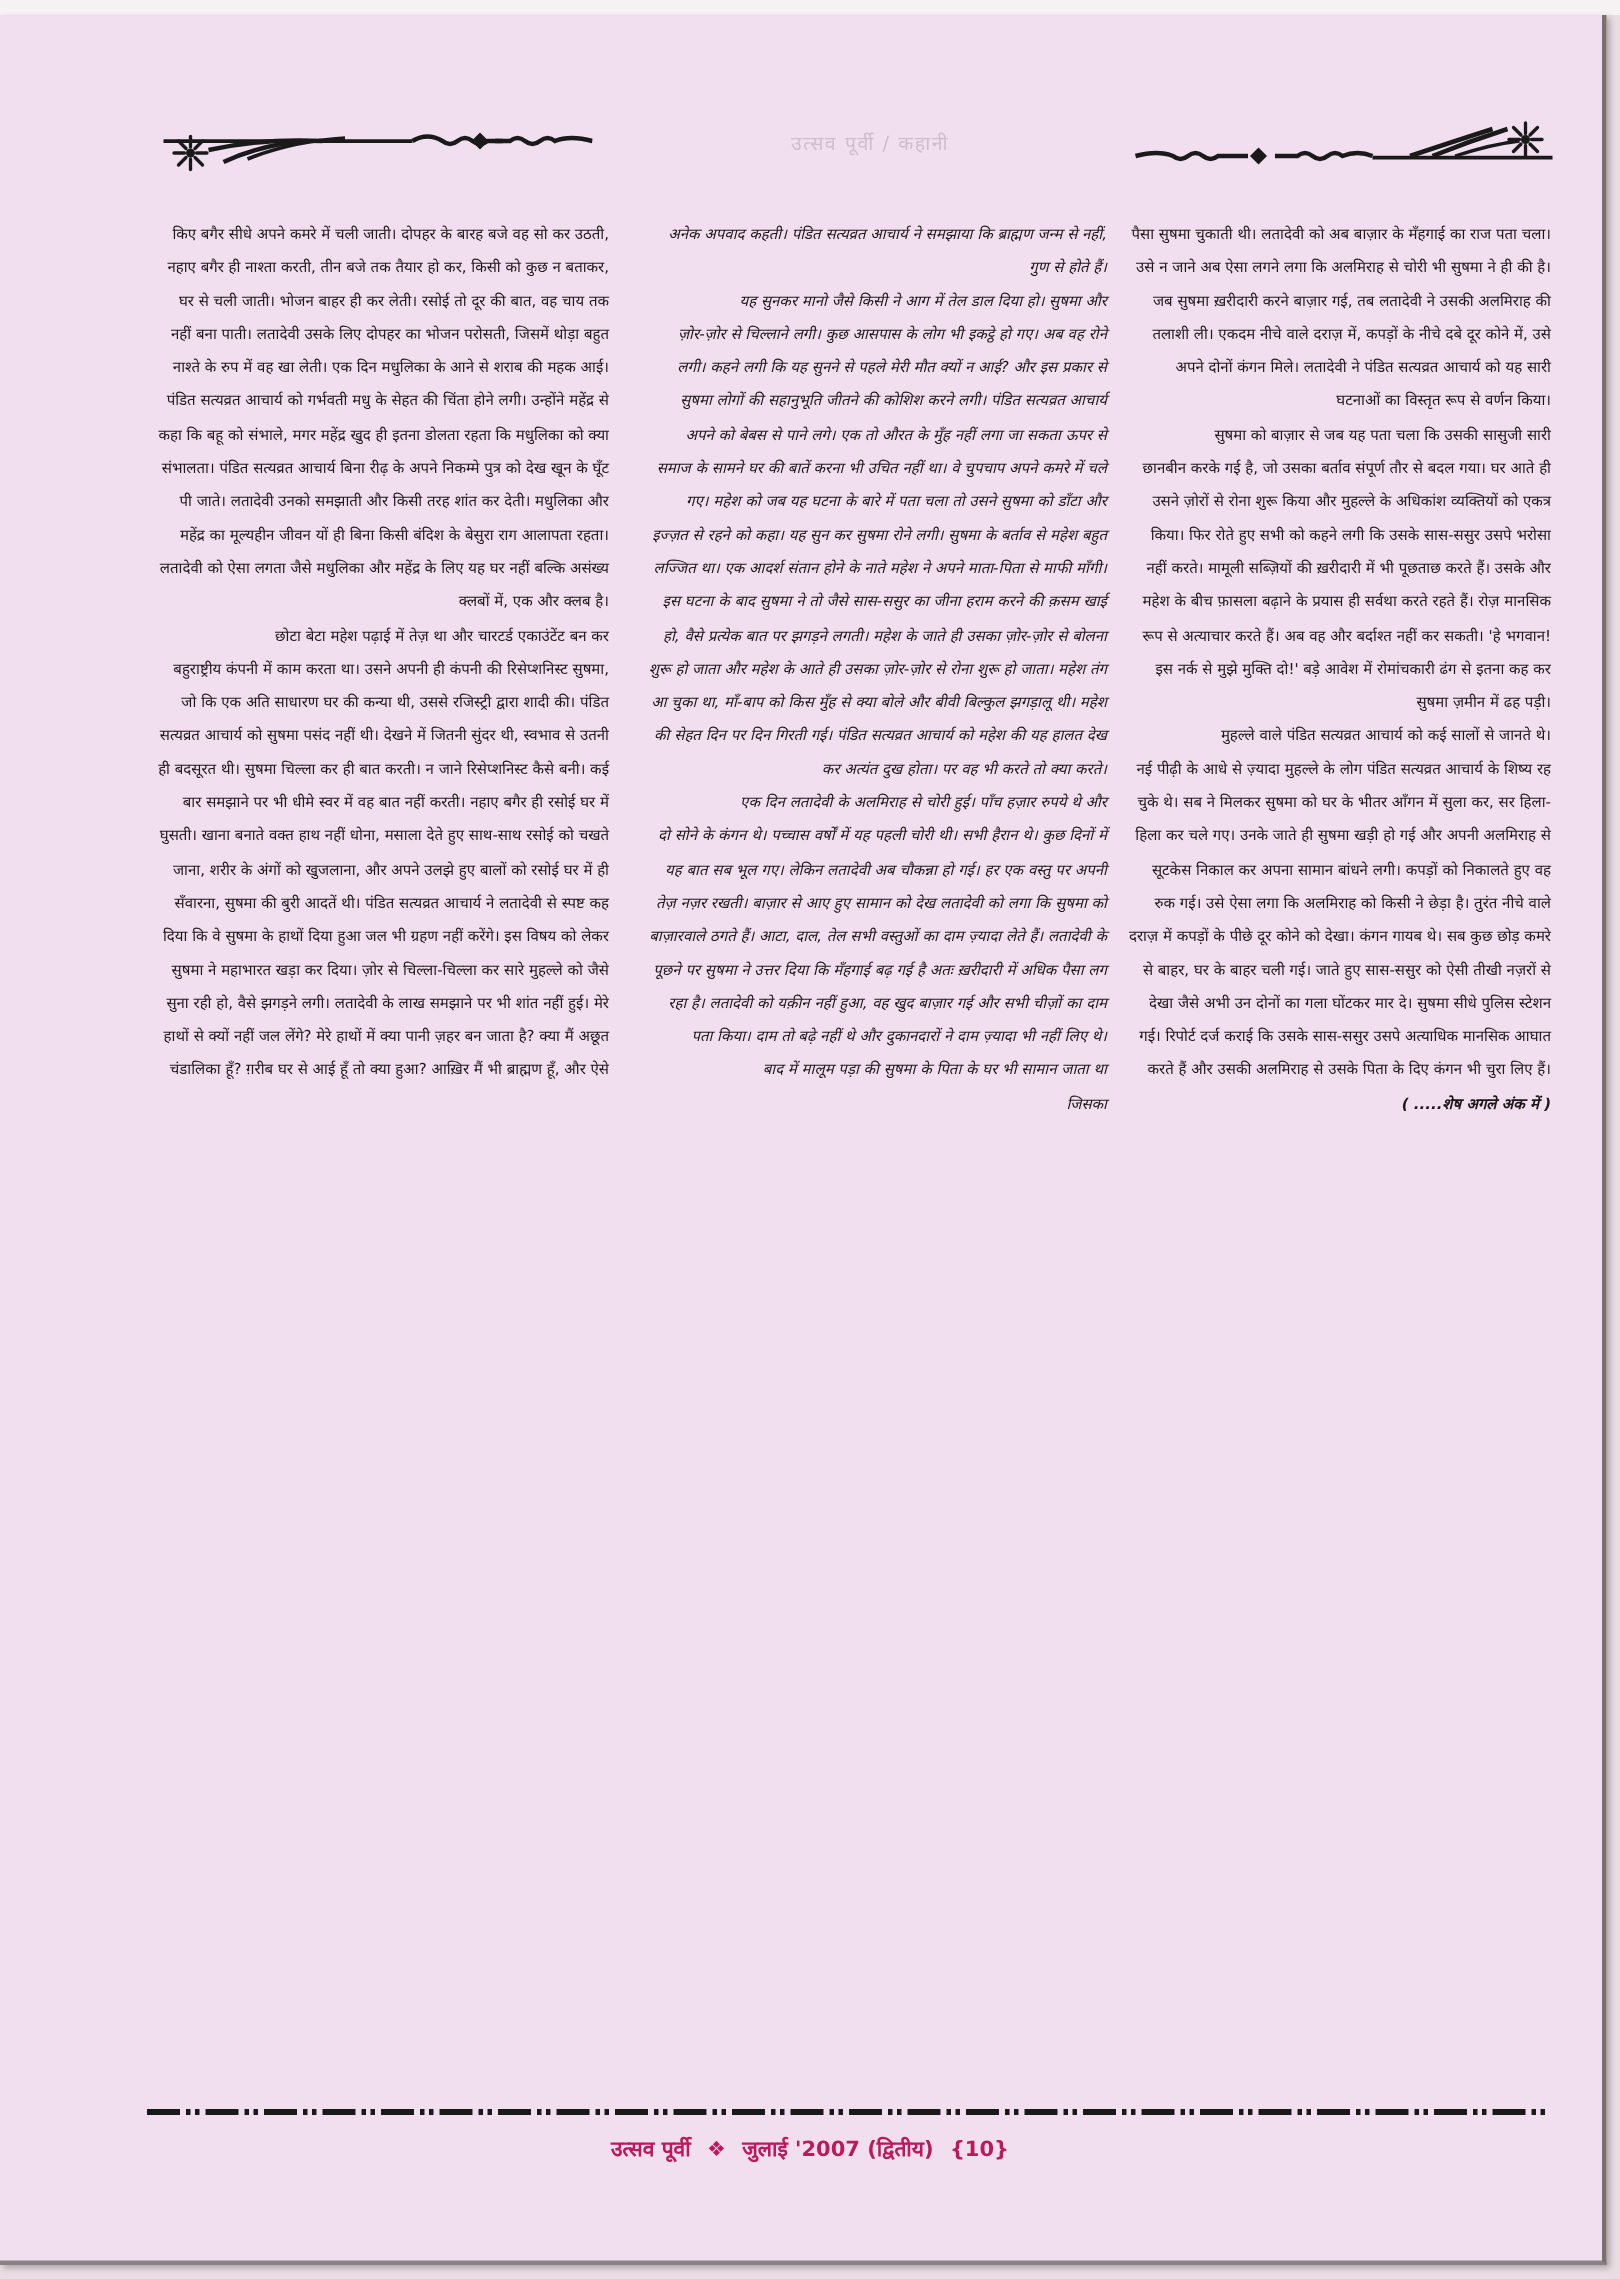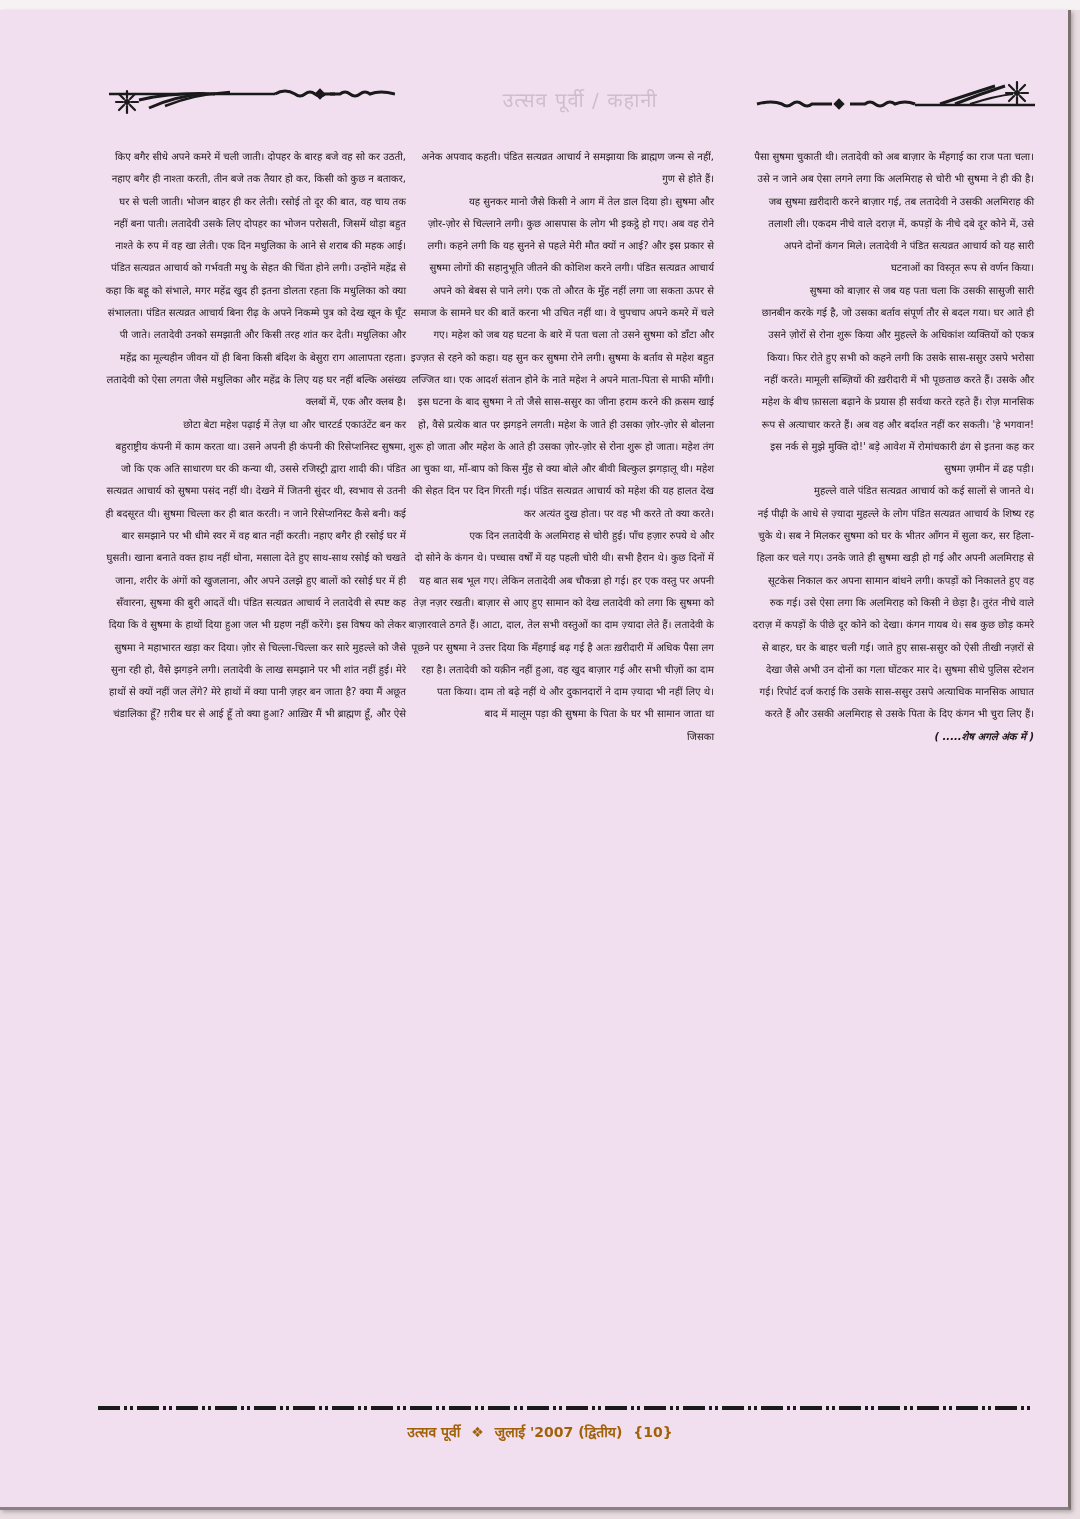--- a/index.html
+++ b/index.html
@@ -14,45 +14,45 @@
     background: #f1dff0;
     border-right: 3px solid #7a7070;
     border-bottom: 3px solid #8a8282;
     box-shadow: 2px 2px 4px rgba(0,0,0,0.25);
   }
   .topstrip {
     position: absolute; left: 0; top: 0; width: 1080px; height: 10px; background: #f6f2f4;
   }
   .ghost-header {
     position: absolute; left: 430px; top: 86px; width: 300px; text-align: center;
-    color: rgba(120,100,120,0.28); font-size: 20px; letter-spacing: 1px;
+    color: rgba(120,100,120,0.28); font-size: 13px; letter-spacing: 1px;
   }
   .ornament { position: absolute; top: 80px; height: 38px; }
   .ornament.left { left: 105px; width: 290px; }
   .ornament.right { left: 755px; width: 285px; }
   .col {
     position: absolute; top: 146px;
     font-family: "DejaVu Sans", sans-serif;
     font-size: 10px; line-height: 22.3px;
     color: #1e1618; text-align: justify;
   }
   .col p { margin: 0; text-align: right; }
   .col p.indent { text-indent: 52px; }
   .col1 { left: 104px; width: 302px; }
-  .col2 { left: 408px; width: 306px; }
+  .col2 { left: 432px; width: 306px; font-style: italic; }
   .col3 { left: 752px; width: 282px; }
   .cont-note {
     text-align: right; font-style: italic; font-weight: bold; margin-top: 2px;
   }
   .rule {
     position: absolute; left: 98px; top: 1405px; width: 935px; height: 6px;
   }
   .footer {
     position: absolute; left: 0; top: 1422px; width: 1080px; text-align: center;
-    font-size: 14px; color: #a16207; font-weight: bold;
+    font-size: 14px; color: #be185d; font-weight: bold;
   }
   .footer span { margin: 0 3px; }
 </style>
 </head>
 <body>
 
 <div class="topstrip"></div>
 
 <div class="page"></div>
 

